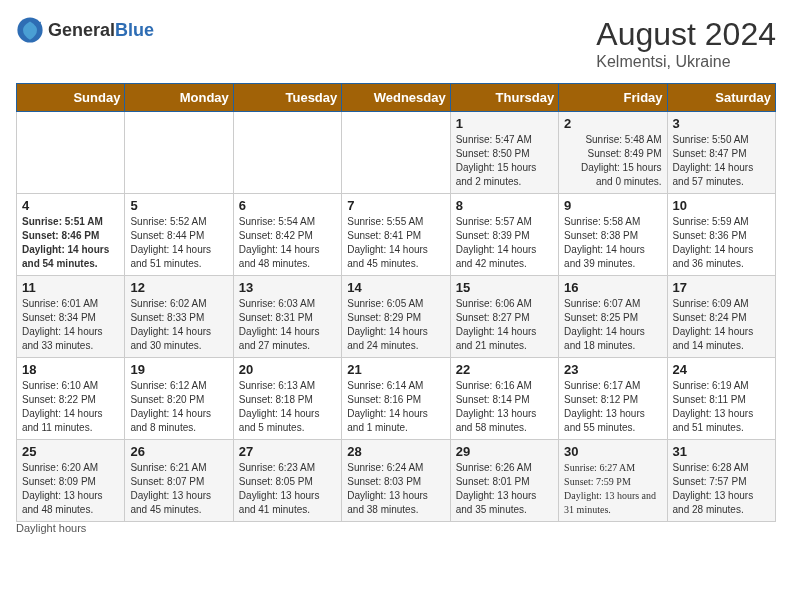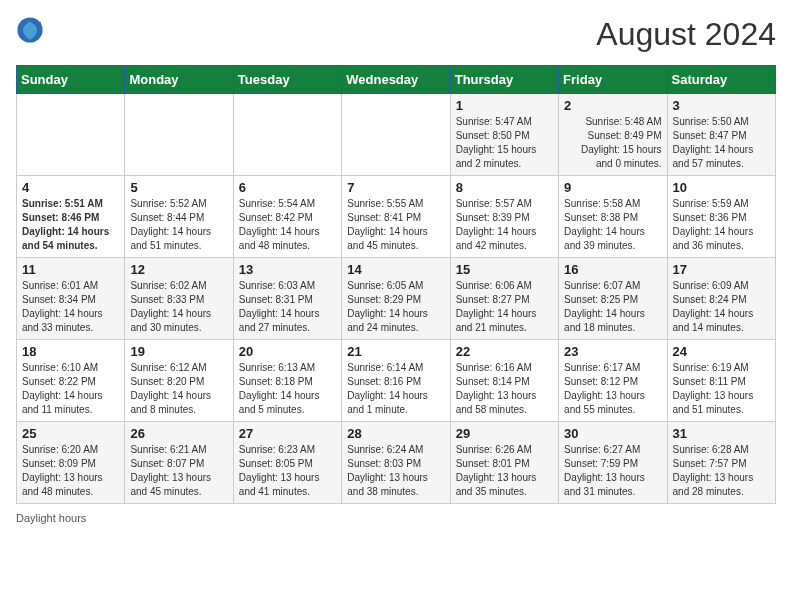--- a/index.html
+++ b/index.html
@@ -36,26 +36,26 @@
     .location {
       font-size: 16px;
       color: #555;
     }
     .calendar {
       width: 100%;
       border-collapse: collapse;
       border: 1px solid #ccc;
     }
     .calendar th {
-      background-color: #15803d;
+      background-color: #a16207;
       color: #fff;
       font-size: 13px;
       font-weight: bold;
       padding: 6px 4px;
-      text-align: left;
+      text-align: right;
       border: 1px solid #2060a0;
     }
     .calendar td {
       vertical-align: top;
       border: 1px solid #ccc;
       padding: 4px 5px;
       width: 108px;
       min-height: 70px;
       font-size: 10.5px;
       color: #333;
@@ -72,39 +72,42 @@
     }
     .day-info {
       font-size: 10px;
       line-height: 1.4;
       color: #333;
     }
     .row-alt td {
       background: #f5f5f5;
     }
     .footer {
-      margin-top: 8px;
       font-size: 11px;
       color: #555;
       text-align: left;
     }
   </style>
 </head>
 <body>
 
 <div class="header">
   <div class="logo">
     <svg class="logo-icon" viewBox="0 0 40 40" xmlns="http://www.w3.org/2000/svg">
       <circle cx="20" cy="20" r="18" fill="#2e6db4"></circle>
       <path d="M20 8 Q30 14 30 20 Q30 28 20 34 Q10 28 10 20 Q10 14 20 8Z" fill="#4a9fd4"></path>
       <path d="M26 12 L36 8 L32 18Z" fill="#2e6db4"></path>
     </svg>
+    <div>
+      <span style="font-size:18px;font-weight:bold;color:#333;">General</span><span style="font-size:18px;font-weight:bold;color:#2e6db4;">Blue</span>
+    </div>
   </div>
   <div class="title-block">
     <div class="month-year">August 2024</div>
+    <div class="location">Kelmentsi, Ukraine</div>
   </div>
 </div>
 
 <table class="calendar">
   <thead>
     <tr>
     <th>Sunday</th>
         <th>Monday</th>
         <th>Tuesday</th>
         <th>Wednesday</th>
@@ -296,21 +299,21 @@
 Daylight: 13 hours and 38 minutes.</div>
         </td>
         <td>
           <div class="day-number">29</div>
           <div class="day-info" style="white-space: pre-line;">Sunrise: 6:26 AM
 Sunset: 8:01 PM
 Daylight: 13 hours and 35 minutes.</div>
         </td>
         <td>
           <div class="day-number">30</div>
-          <div class="day-info" style="white-space: pre-line;">Sunrise: 6:27 AM
+          <div class="day-info" style="white-space: pre-line; font-family: Liberation Serif, serif;">Sunrise: 6:27 AM
 Sunset: 7:59 PM
 Daylight: 13 hours and 31 minutes.</div>
         </td>
         <td>
           <div class="day-number">31</div>
           <div class="day-info" style="white-space: pre-line;">Sunrise: 6:28 AM
 Sunset: 7:57 PM
 Daylight: 13 hours and 28 minutes.</div>
         </td>
       </tr>

